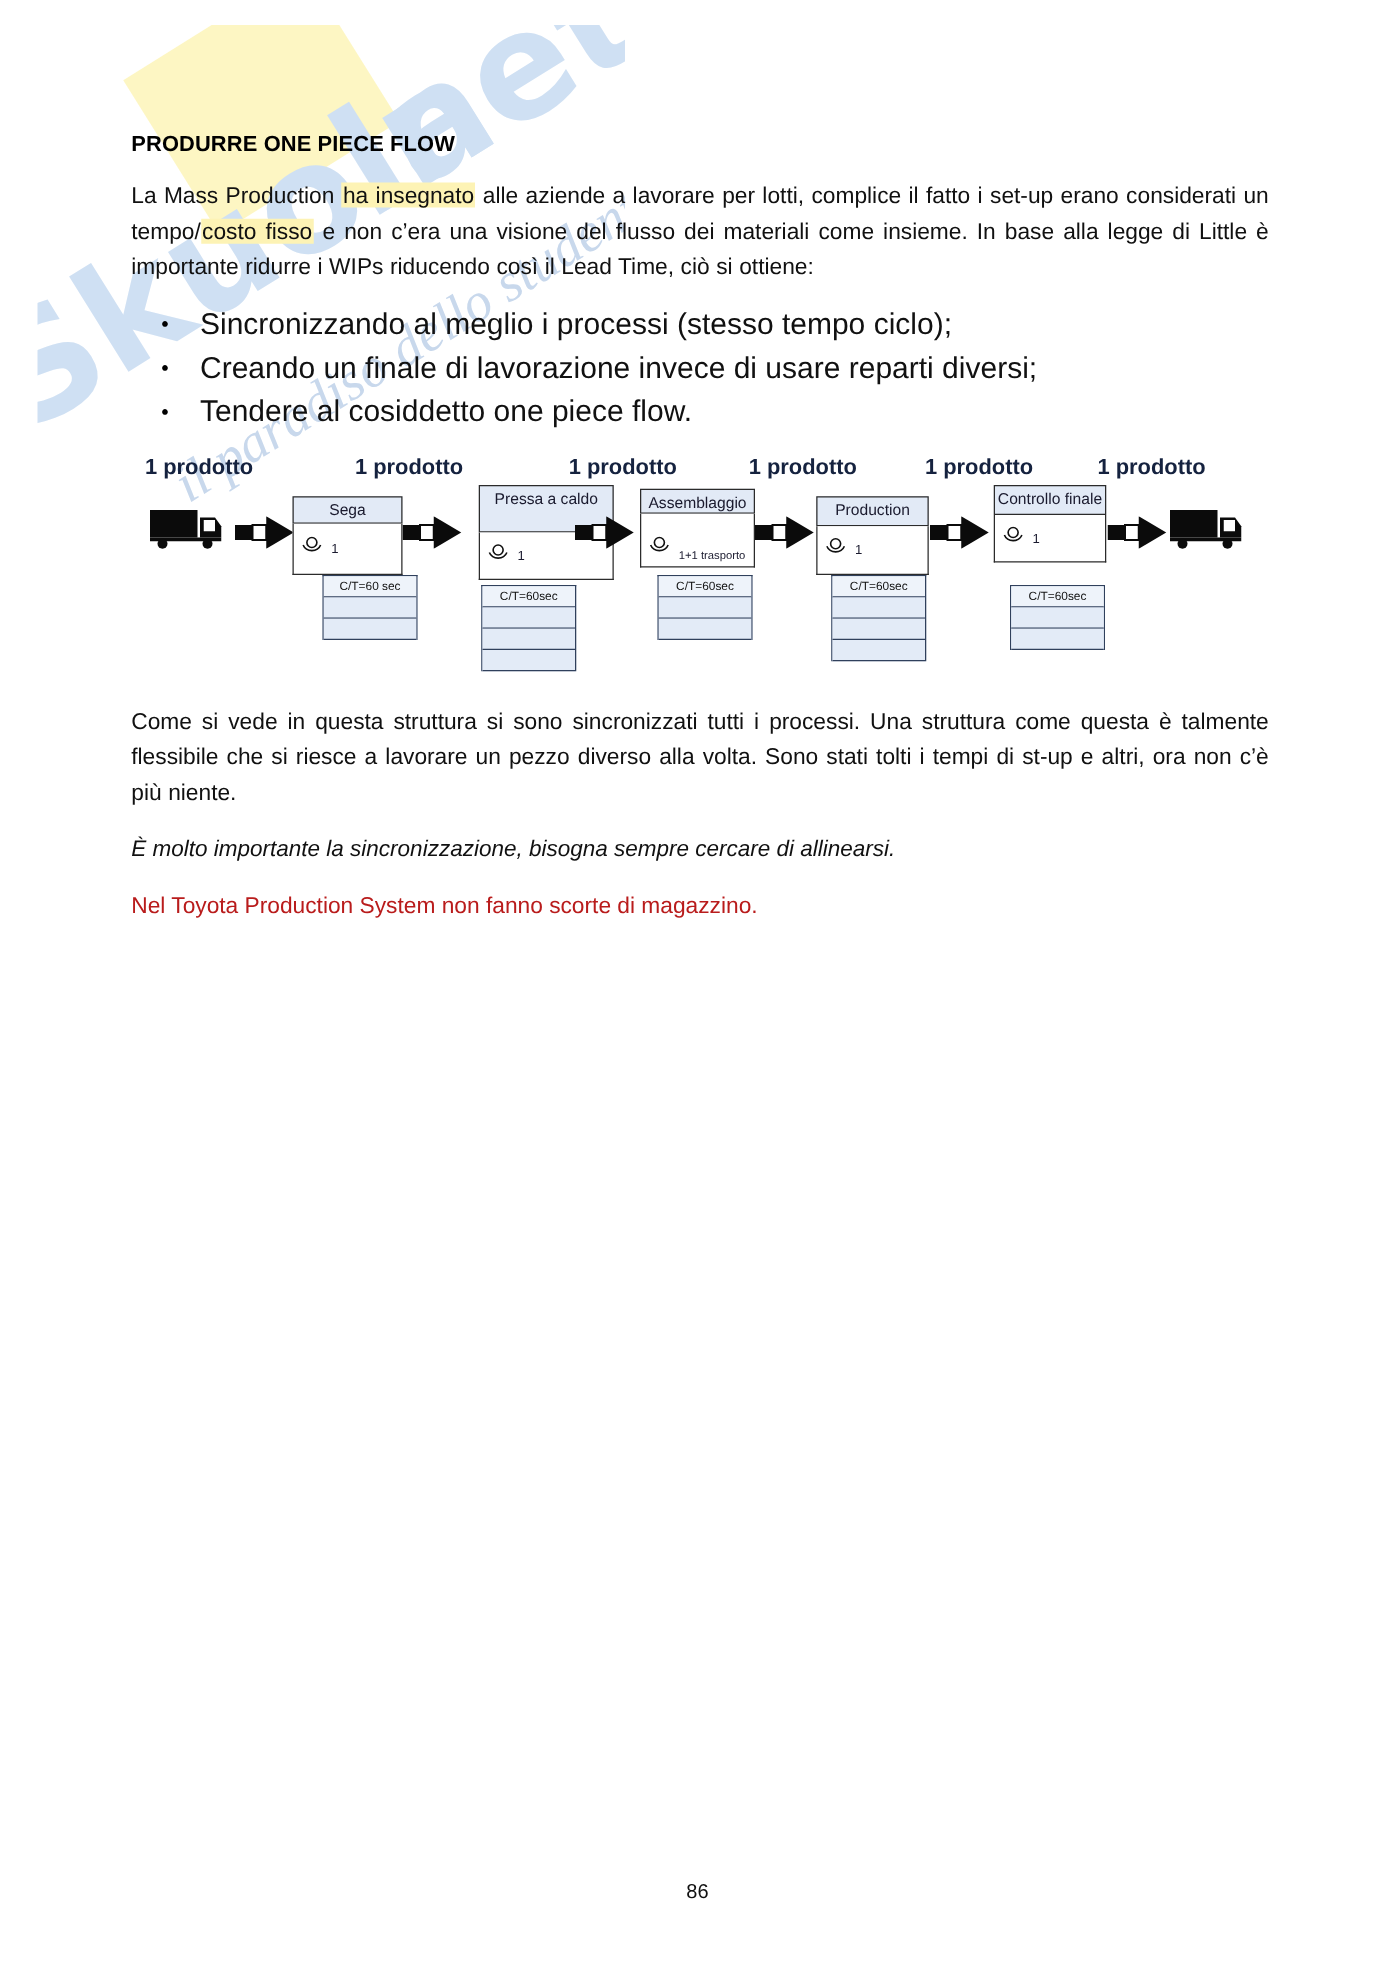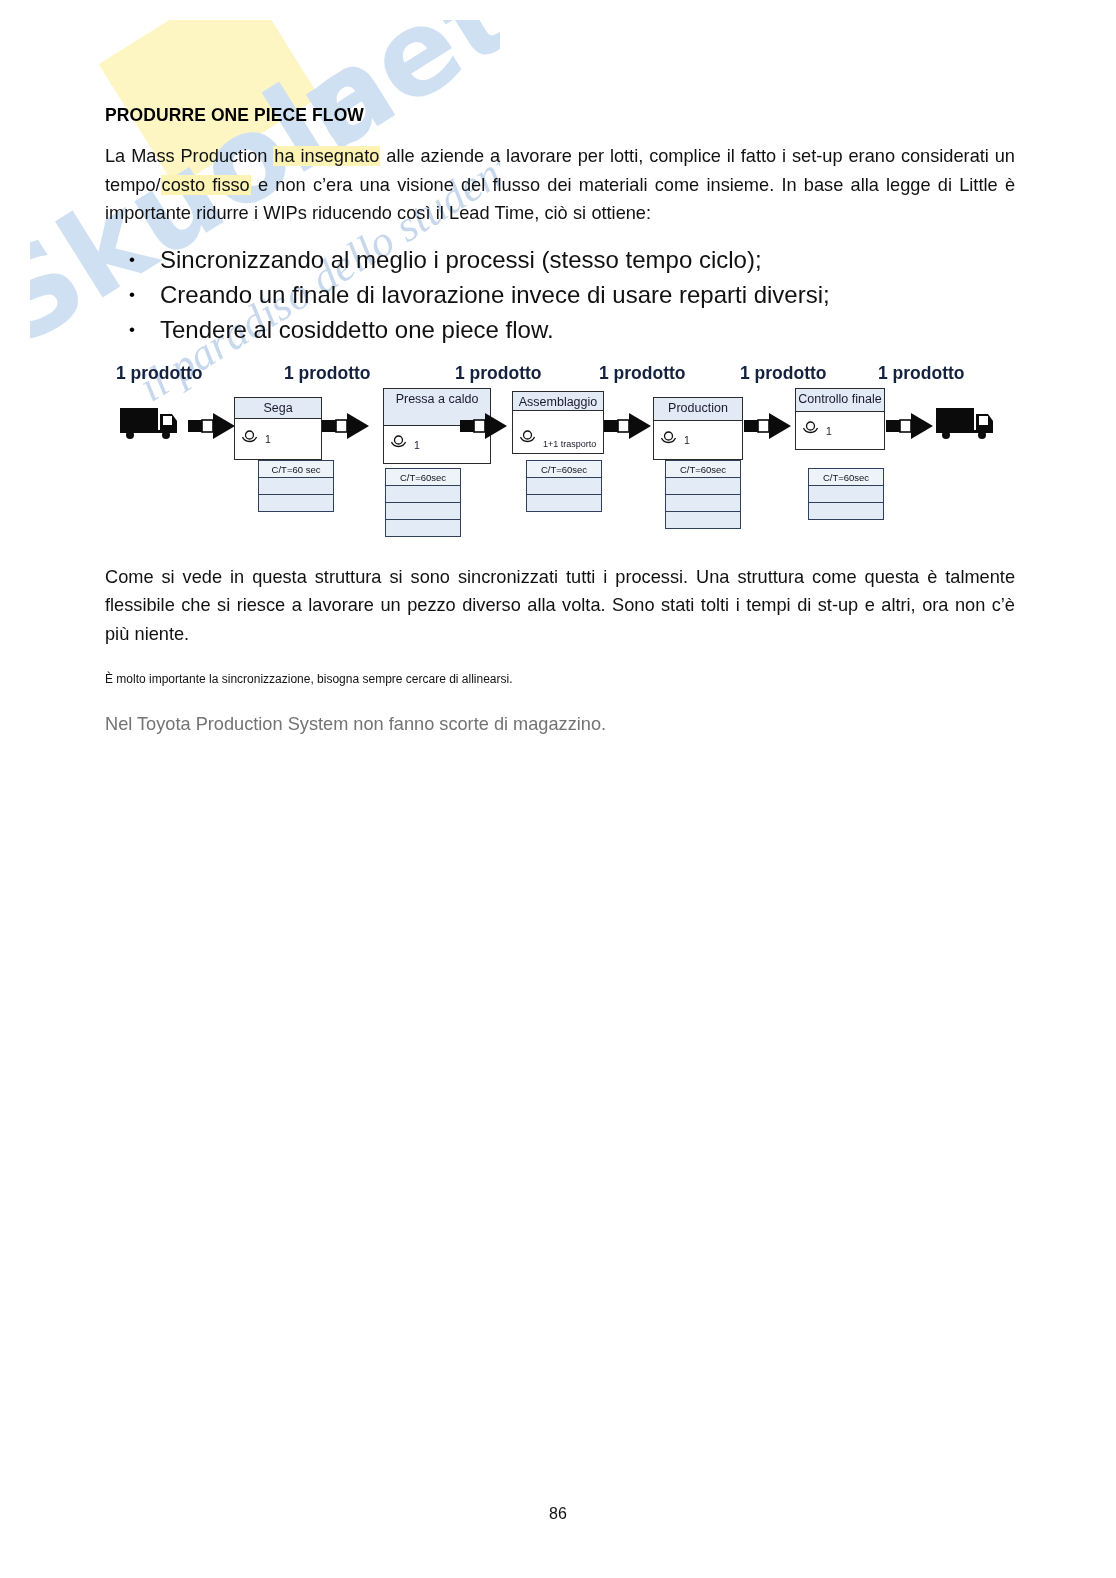--- a/index.html
+++ b/index.html
@@ -93,29 +93,30 @@
   ul.bullets li::before {
     content: "\2022";
     position: absolute;
     left: 24px;
     top: 0;
     font-size: 17px;
     color: #000;
   }
 
   p.italic-par {
-    font-size: 12px;
+    font-size: 18px;
     line-height: 28px;
+    font-style: italic;
     color: #111;
     margin: 17px 0 0 0;
   }
   p.plain-par {
     font-size: 18.2px;
     line-height: 28px;
-    color: #737373;
+    color: #b91c1c;
     margin: 17px 0 0 0;
   }
 
   
   .diagram {
     position: absolute;
     left: 110px;
     top: 363px;
     width: 900px;
     height: 170px;

